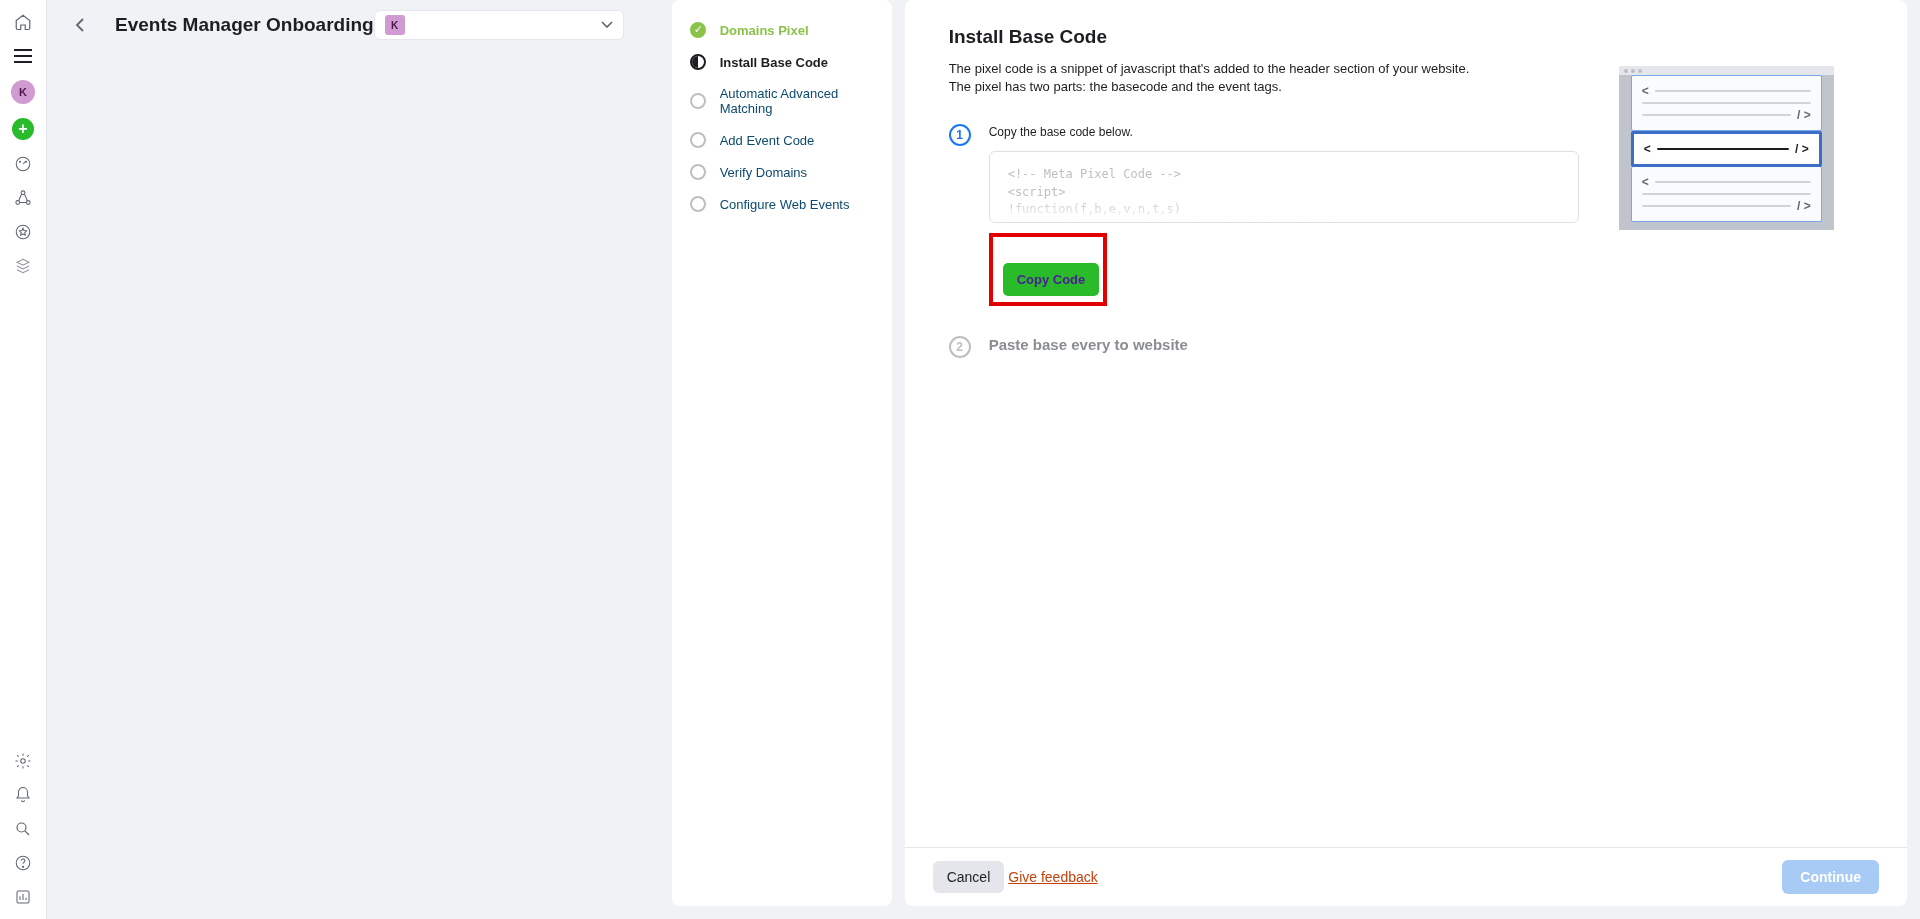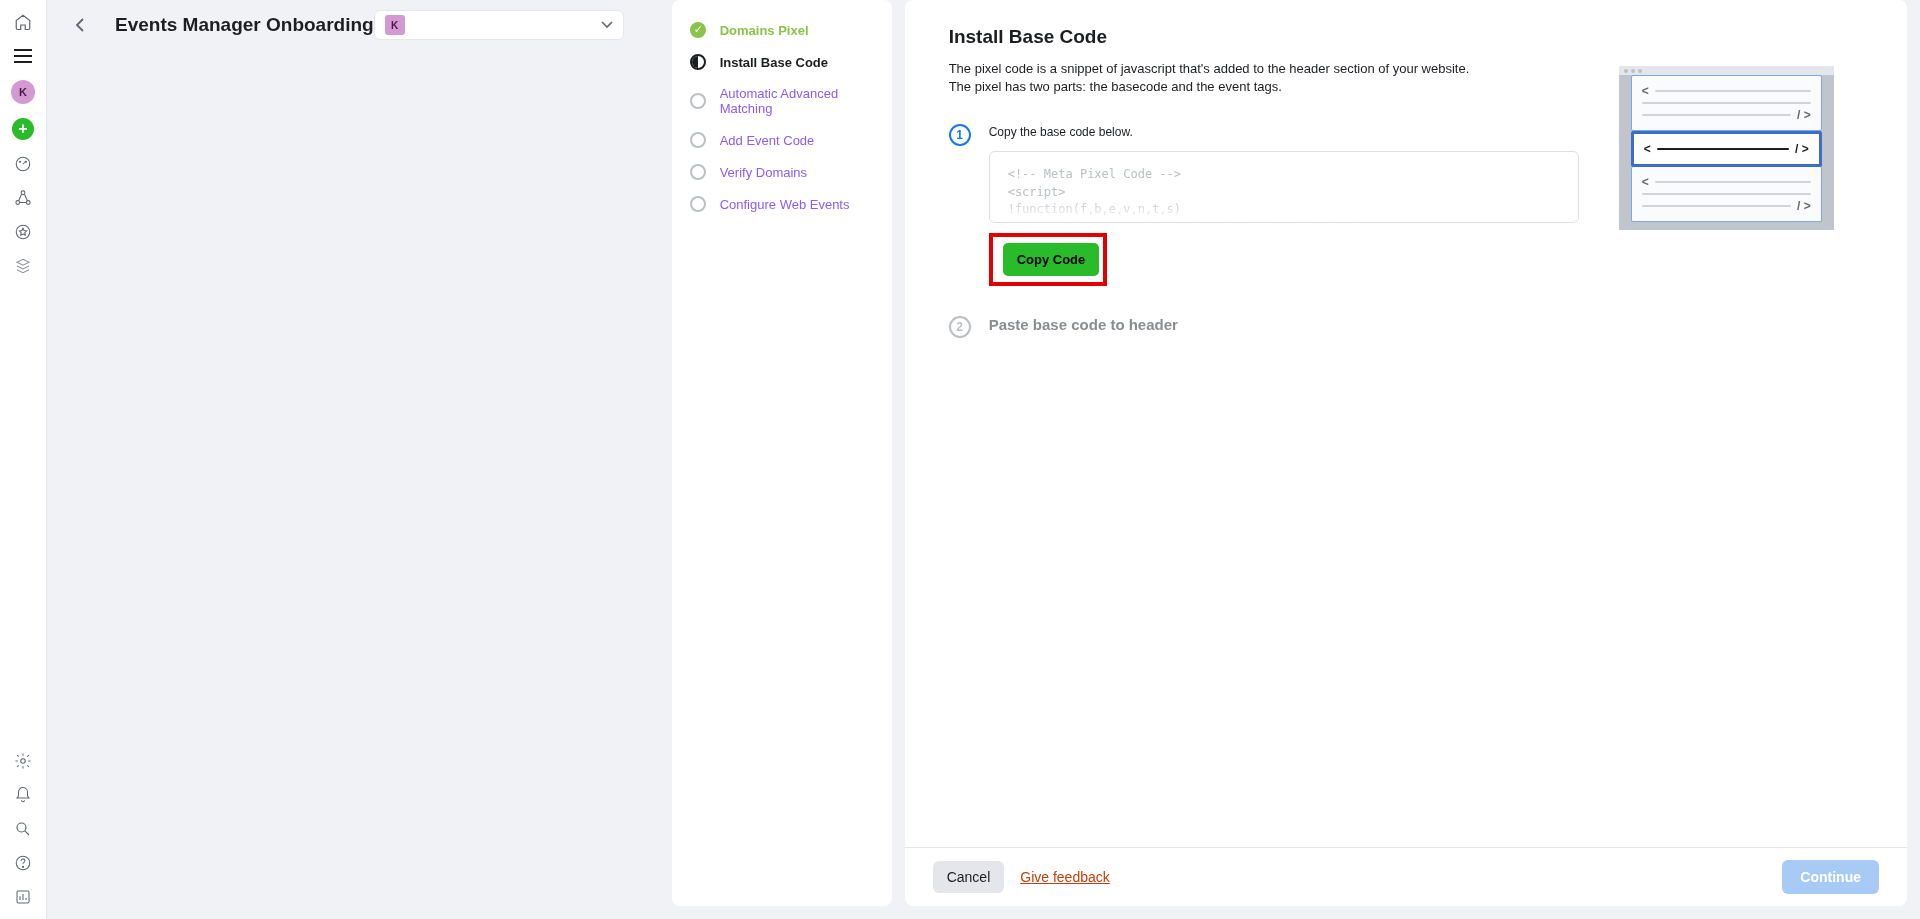--- a/index.html
+++ b/index.html
@@ -77,21 +77,21 @@
     }
     .step {
       display:flex; align-items:center; gap: 14px;
       padding: 8px 18px; cursor: pointer;
     }
     .step-circle { width:16px; height:16px; border-radius:50%; border:2px solid #bcc0c4; background:#fff; position:relative; flex-shrink:0; }
     .step.done .step-circle { border-color:#8bc34a; background:#8bc34a; }
     .step.done .step-circle::after { content:"✓"; color:#fff; font-size:11px; position:absolute; left:2px; top:-1px; }
     .step.current .step-circle { border-color:#1c1e21; background:#fff; overflow:hidden; }
     .step.current .step-circle::after { content:""; position:absolute; left:-2px; top:-2px; width:8px; height:16px; background:#1c1e21; }
-    .step-label { font-size:13px; color:#8b5cf6; font-weight:500; }
+    .step-label { font-size:13px; color:#0c4a6e; font-weight:500; }
     .step.done .step-label { color:#8bc34a; font-weight:600; }
     .step.current .step-label { color:#1c1e21; font-weight:700; }
 
     .main {
       flex:1; background:#fff; border-radius:8px;
       display:flex; flex-direction:column;
       position:relative;
     }
     .main-content { flex:1; padding: 26px 44px; overflow:auto; display:flex; gap:40px; }
     .content-left { flex:1; max-width:630px; }
@@ -119,22 +119,22 @@
       font-family: Menlo, Consolas, monospace;
       font-size:12px; color:#bcc0c4; line-height:1.45;
       white-space:pre;
       position:relative;
     }
     .code-box::after{content:"";position:absolute;left:0;right:0;bottom:0;height:24px;background:linear-gradient(transparent,#fff);}
 
     .copy-button-wrap { border: 4px solid #e20000; display:inline-block; margin-top:10px; padding:6px 4px 6px 0; }
     .copy-button {
       margin-left:10px;
-      background:#2abb2a; color:#000000; border:none; border-radius:5px;
-      padding:9px 14px; font-weight:700; font-size:13px; cursor:pointer;
+      background:#2abb2a; color:#4c1d95; border:none; border-radius:5px;
+      padding:9px 14px; font-weight:700; font-size:13px; cursor:pointer;margin-top:20px;
     }
     .learn-link { color:#1877f2; text-decoration:none; }
 
     
     .illus { width:215px; flex-shrink:0; margin-top:40px; }
     .illus-win { width:215px; height:164px; background:#c0c4cc; border-radius:3px 3px 0 0; overflow:hidden; }
     .illus-bar { height:9px; background:#e4e6eb; display:flex; align-items:center; padding-left:5px; gap:3px;}
     .illus-dot{width:4px;height:4px;border-radius:50%;background:#bcc0c4;}
     .illus-section{ margin:0 12px; background:#fafbfc; border:1.5px solid #7aa7e6; border-radius:2px; padding:8px 10px; }
     .illus-section + .illus-section{ margin-top:0; border-top:none;}
@@ -142,21 +142,21 @@
     .illus-line{ height:2px; background:#d0d3d8; margin:4px 0; border-radius:1px;}
     .illus-tagline{ display:flex; align-items:center; gap:6px; }
     .illus-tag{ font-size:12px; color:#65676b; font-weight:600; }
     .illus-section.highlight .illus-line{ background:#1c1e21; height:2px; }
     .illus-section.highlight .illus-tag{ color:#1c1e21; }
 
     
     .main-footer {
       border-top:1px solid #e4e6eb;
       display:flex; align-items:center;
-      padding: 12px 28px; gap:16px;justify-content:flex-end;
+      padding: 12px 28px; gap:4px;justify-content:flex-end;
     }
     .cancel-btn{ background:#e4e6eb; border:none; border-radius:6px; padding:8px 14px; font-size:14px; color:#1c1e21; cursor:pointer; font-weight:500;}
     .feedback-link{ color:#c2410c; font-size:14px; text-decoration:underline; }
     .continue-btn{ margin-left:auto; background:#a7cbf5; color:#fff; border:none; border-radius:6px; padding:9px 18px; font-size:14px; font-weight:700; cursor:not-allowed;}
 
     svg{display:block;}
   </style>
 </head>
 <body>
 
@@ -301,21 +301,21 @@
 n.callMethod.apply(n,arguments):n.queue.push(arguments)};</div>
                 <div class="copy-button-wrap">
                   <button class="copy-button">Copy Code</button>
                 </div>
               </div>
             </div>
 
             <div class="substep muted">
               <div class="substep-num">2</div>
               <div class="substep-body">
-                <div class="substep-title">Paste base code to header</div>
+                <div class="substep-title">Paste base every to website</div>
               </div>
             </div>
           </div>
 
           <div class="illus">
             <div class="illus-win">
               <div class="illus-bar">
                   <div class="illus-dot"></div>
                   <div class="illus-dot"></div>
                   <div class="illus-dot"></div>

